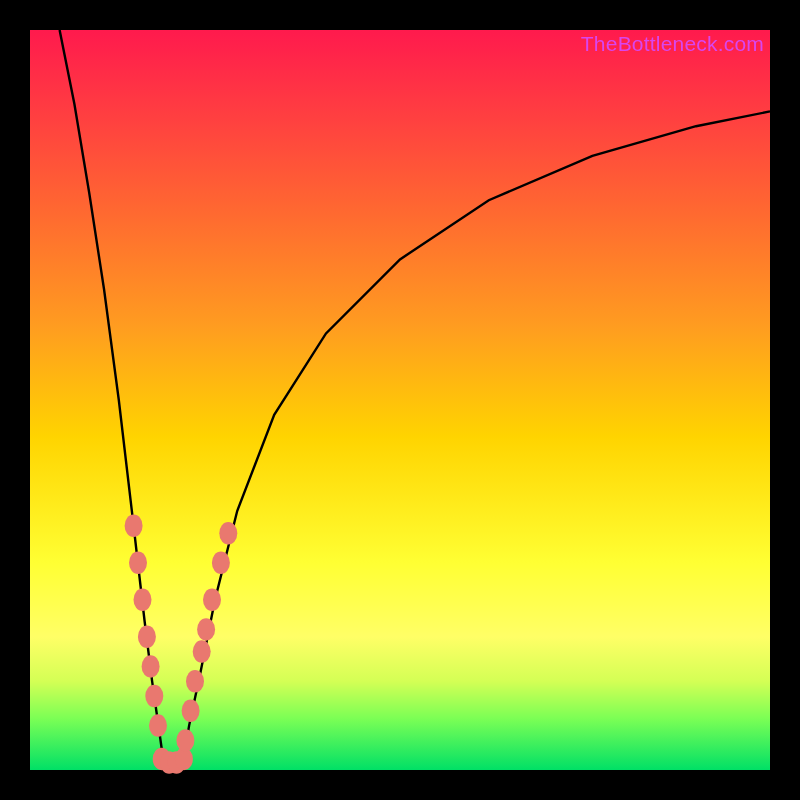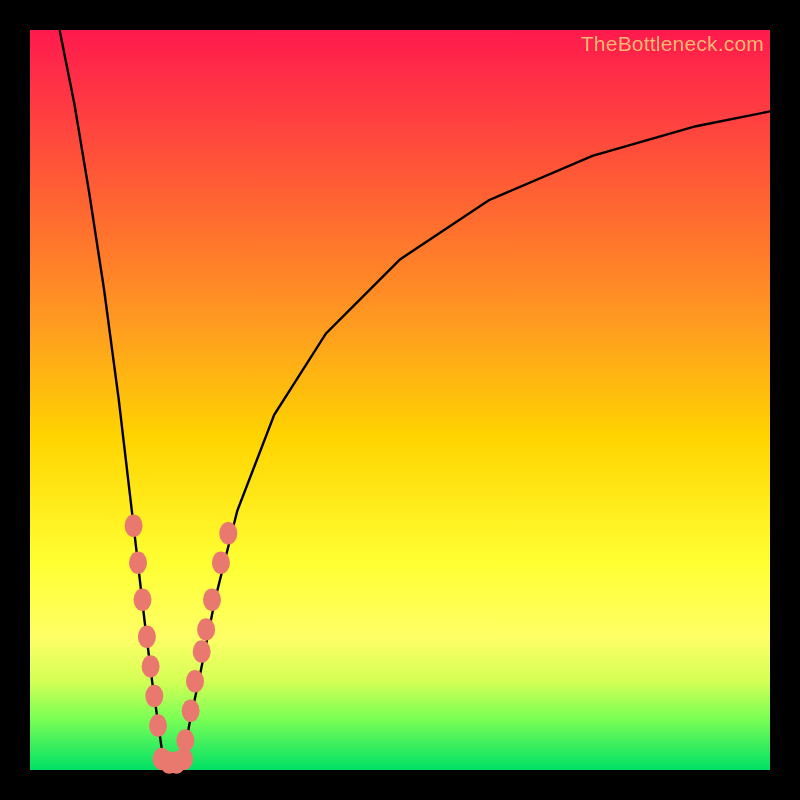--- a/index.html
+++ b/index.html
@@ -27,21 +27,21 @@
       #ff9c20 40%,
       #ffd400 55%,
       #ffff33 72%,
       #ffff66 82%,
       #d4ff55 88%,
       #7cff55 93%,
       #00e066 100%);
   }
   .watermark {
     position: absolute;
-    color: #fdba74;
+    color: #d946ef;
     font-weight: 500;
     letter-spacing: 0.2px;
   }
   svg.curve {
     position: absolute;
     left: 0; top: 0;
   }
 </style>
 </head>
 <body>

